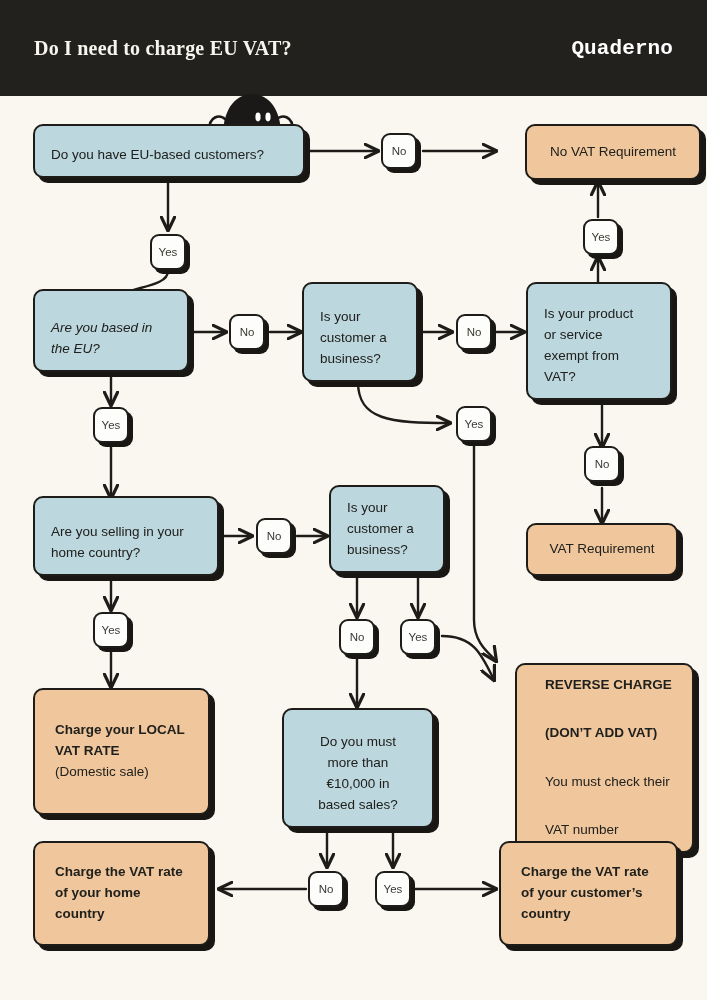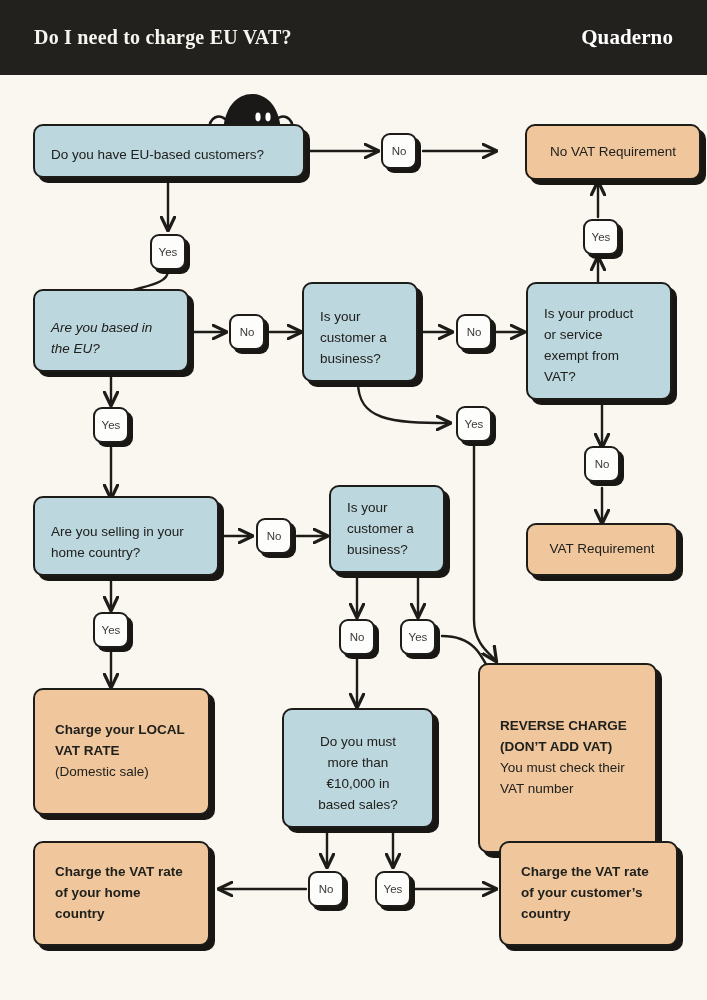--- a/index.html
+++ b/index.html
@@ -13,36 +13,36 @@
   #page {
     position: relative;
     width: 707px; height: 1000px;
     background: #f9f7ef;
     overflow: hidden;
   }
 
   
   #header {
     position: absolute; left: 0; top: 0;
-    width: 707px; height: 75px;
+    width: 707px; height: 96px;
     background: #22211e;
     display: flex; align-items: center;
     justify-content: space-between;
     padding: 0 34px;
   }
   #header-title {
     color: #f7f5ee;
     font-family: "Liberation Serif", "DejaVu Serif", serif;
     font-size: 20px;
     font-weight: 700;
     letter-spacing: 0.2px;
   }
   #header-brand {
     color: #ffffff;
-    font-family: Liberation Serif, serif;
+    font-family: Liberation Mono, monospace;
     font-size: 21px;
     font-weight: 700;
     letter-spacing: 0.1px;
   }
 
   
   #canvas {
     position: absolute; left: 0; top: 75px;
     width: 707px; height: 925px;
   }
@@ -223,21 +223,21 @@
       <span>business?</span>
     </div>
 
     <div class="node blue center" style="left:282px; top:633px; width:152px; height:120px;">
       <span>Do you must</span>
       <span>more than</span>
       <span>€10,000 in</span>
       <span>based sales?</span>
     </div>
 
-    <div class="node orange" style="left:478px; top:588px; width:179px; height:190px; padding-left:20px;">
+    <div class="node orange" style="left:515px; top:588px; width:179px; height:190px; padding-left:28px;justify-content:space-between;">
       <span class="strong">REVERSE CHARGE</span>
       <span class="strong">(DON’T ADD VAT)</span>
       <span>You must check their</span>
       <span>VAT number</span>
     </div>
 
     <div class="node orange" style="left:33px; top:613px; width:177px; height:127px; padding-left:20px;">
       <span class="strong">Charge your LOCAL</span>
       <span class="strong">VAT RATE</span>
       <span>(Domestic sale)</span>

